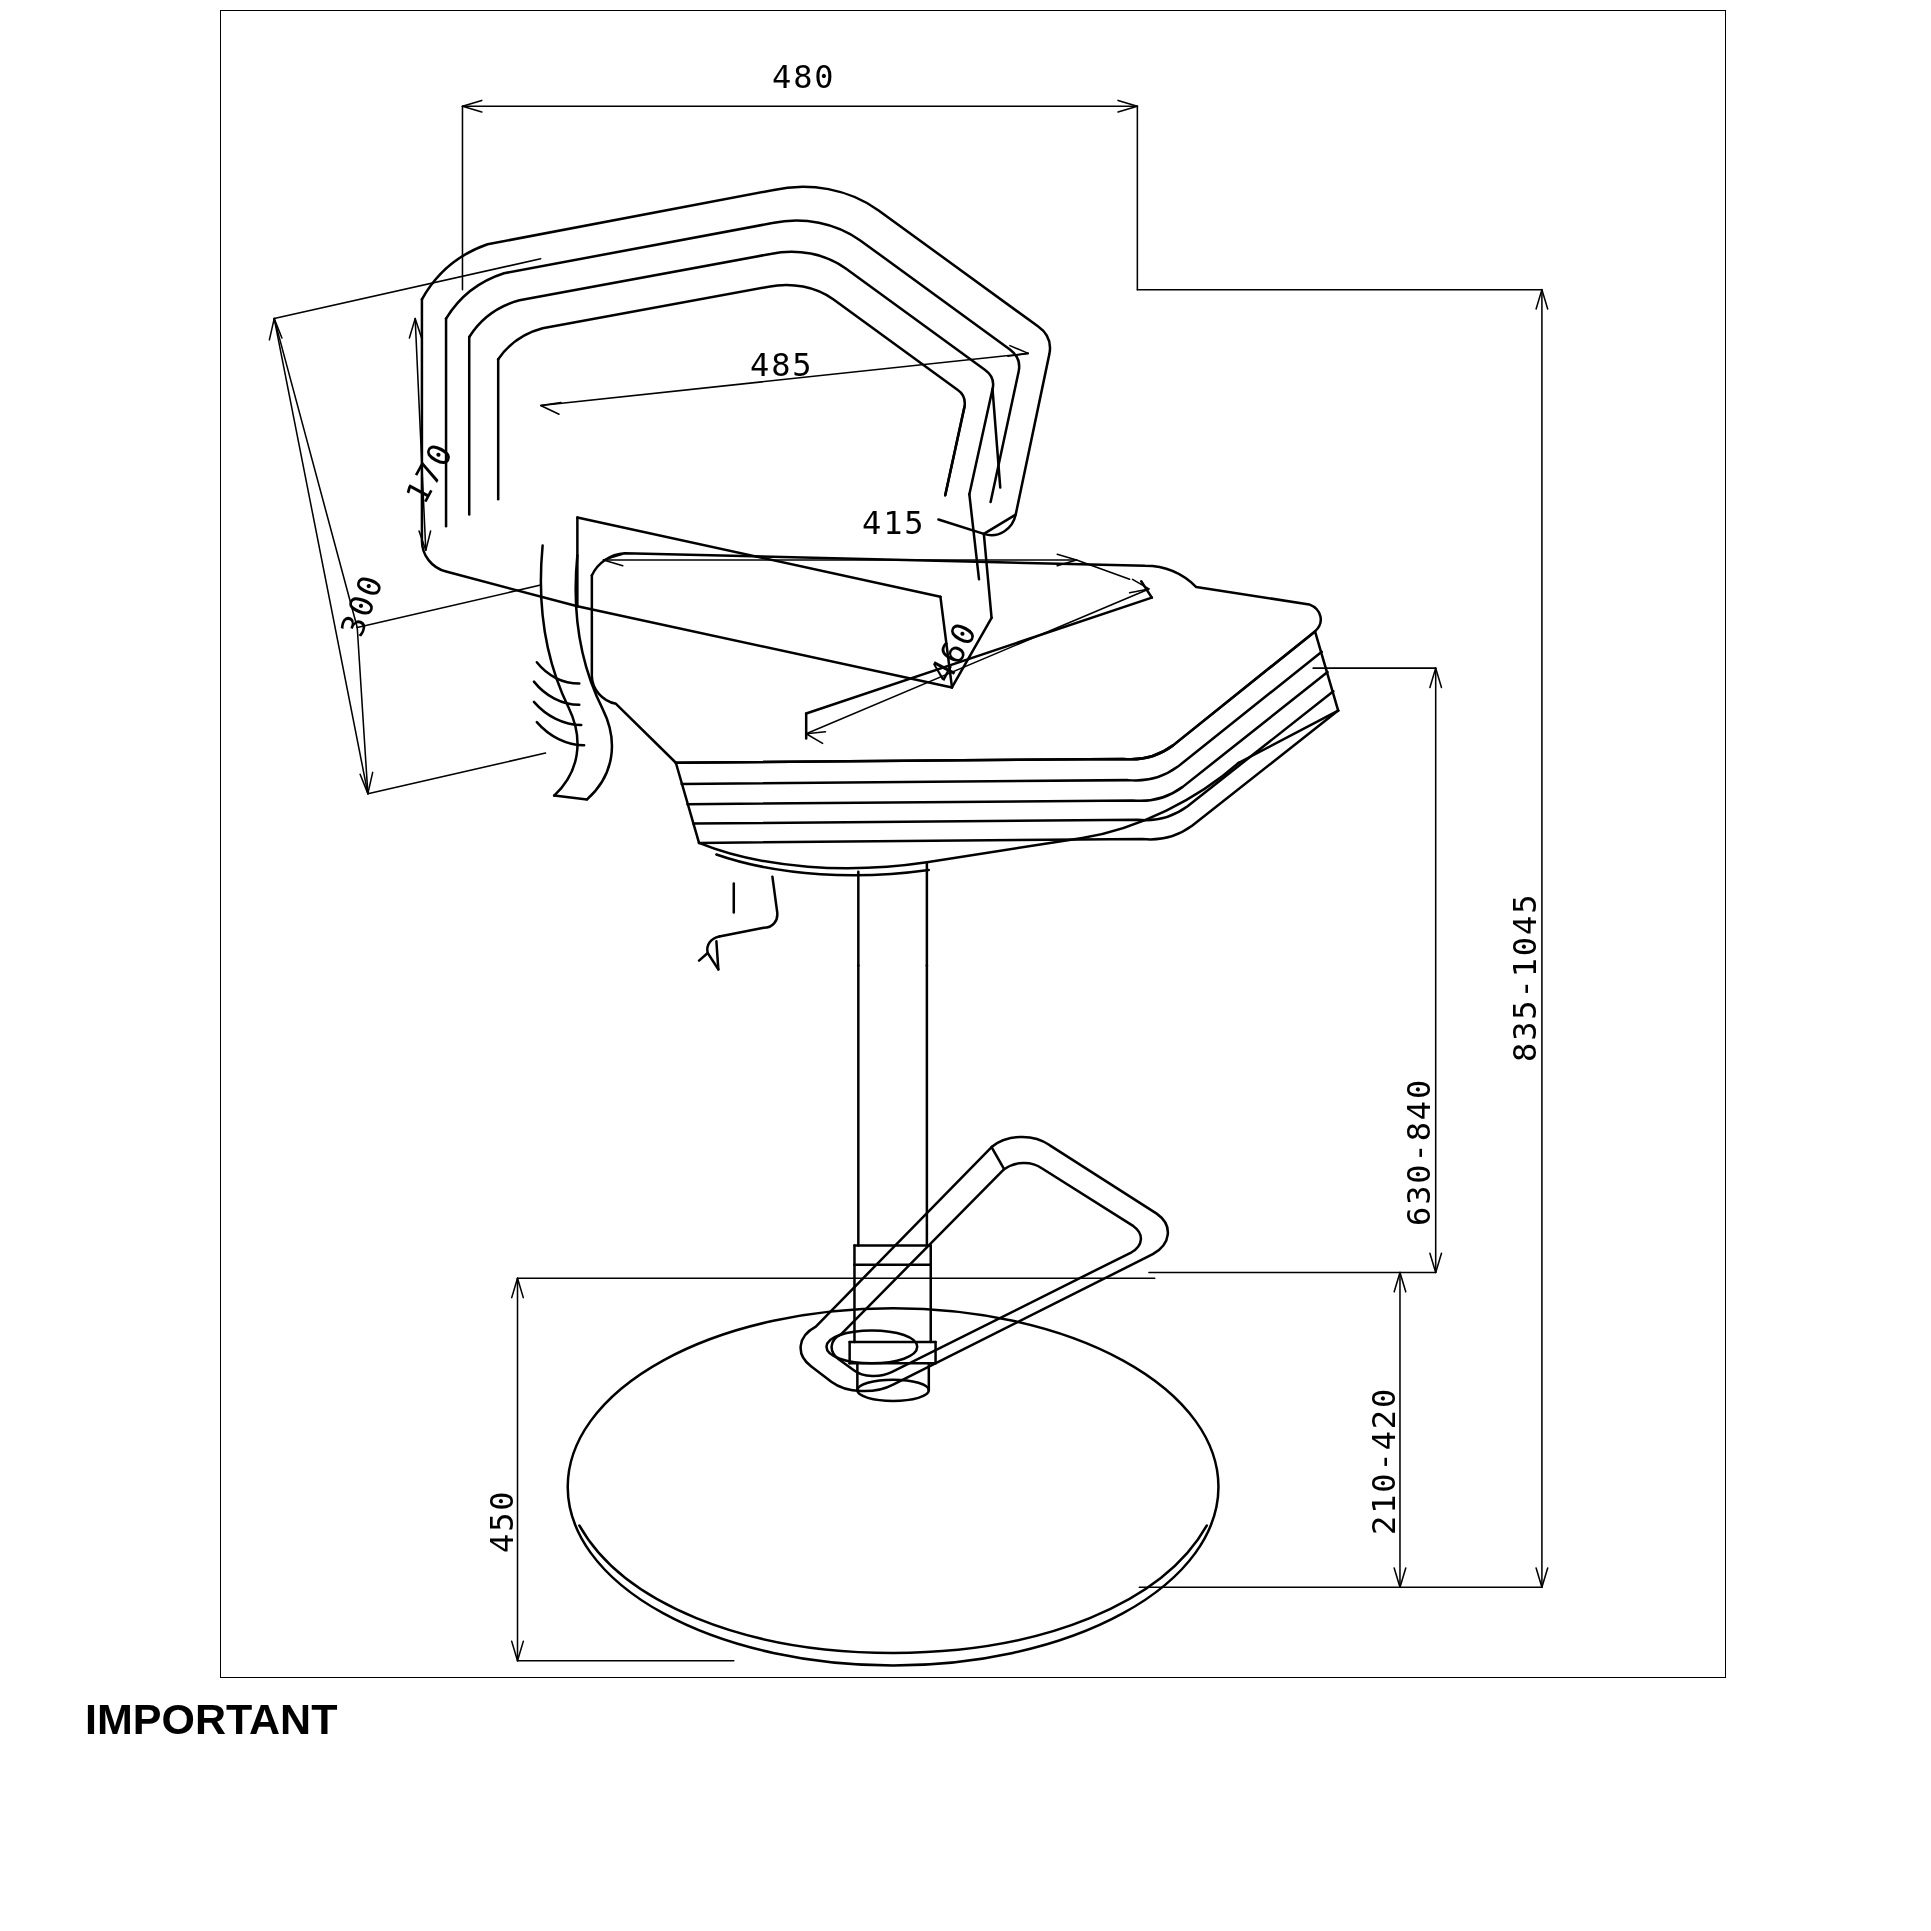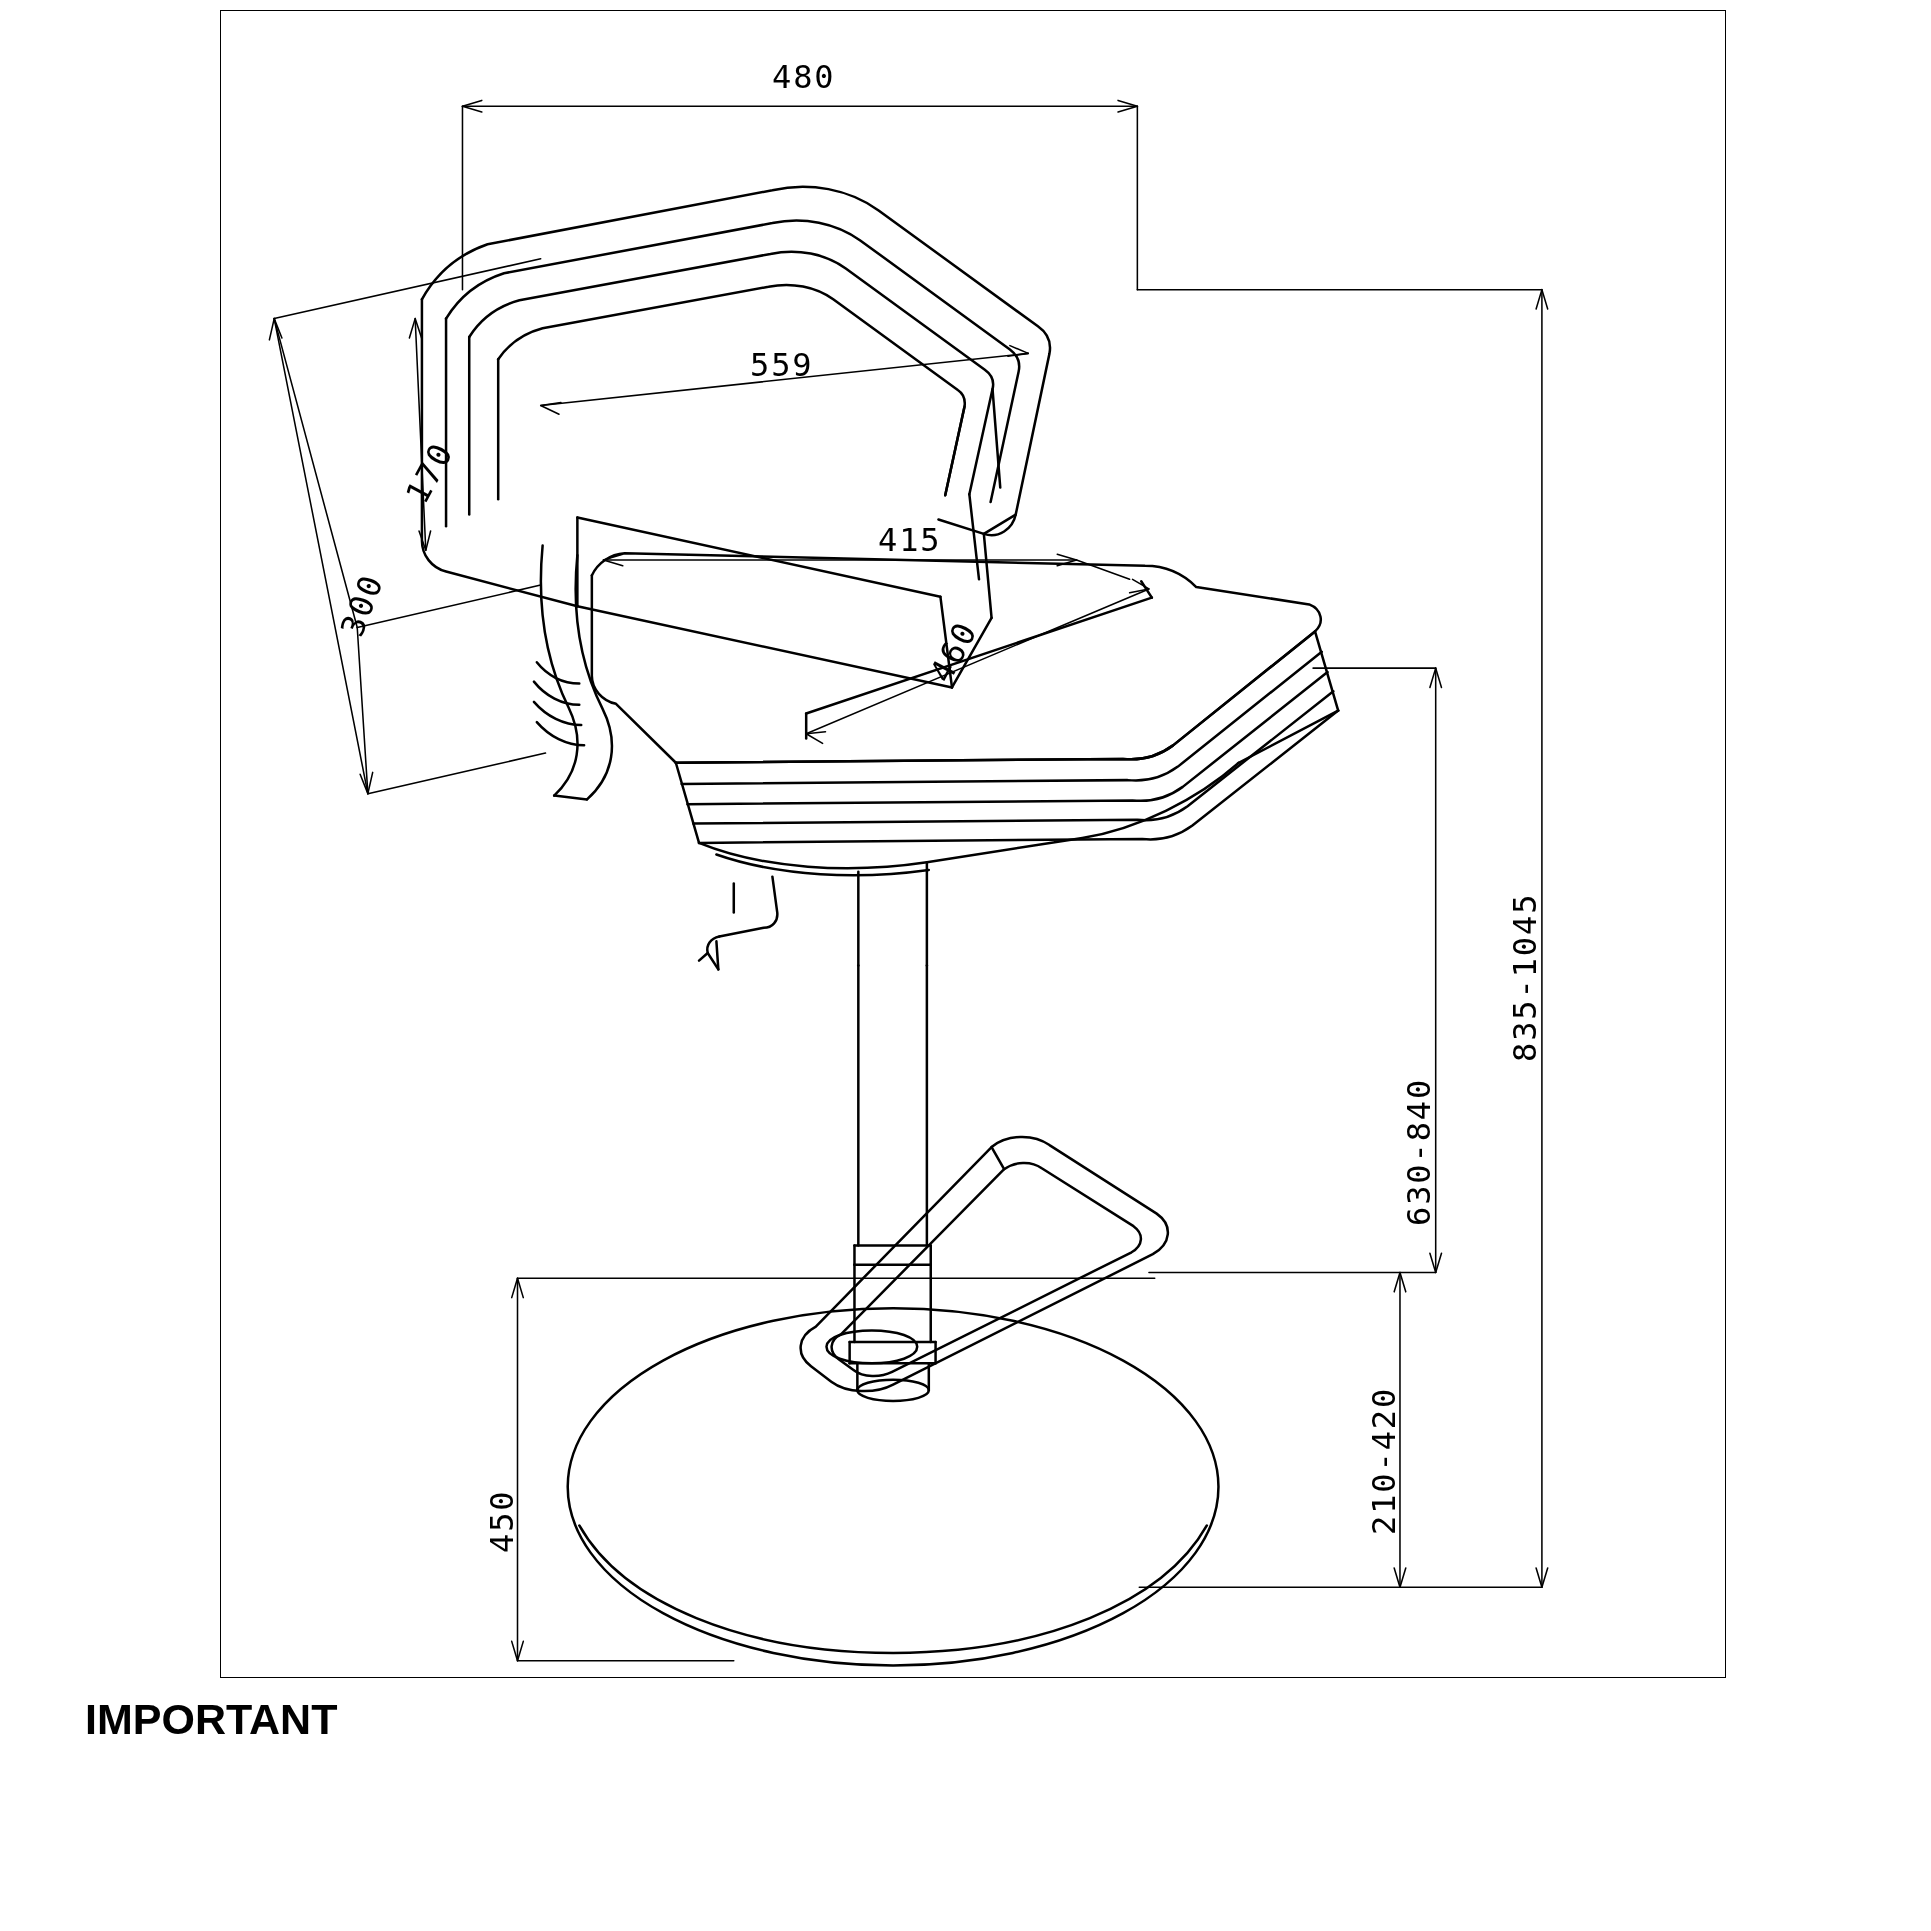--- a/index.html
+++ b/index.html
@@ -265,27 +265,27 @@
         <path d="M536,1720 L530,1700 M536,1720 L542,1700"></path>
         <path d="M536,1324 L1196,1324"></path>
         <path d="M536,1720 L760,1720"></path>
       </g>
 
     </g>
   </svg>
 
   <div class="dim" style="left:772px; top:58px;">480</div>
 
-  <div class="dim" style="left:750px; top:346px;">559</div>
+  <div class="dim" style="left:750px; top:346px;">485</div>
 
   <div class="dim diagA" style="left:398px; top:492px;">170</div>
 
   <div class="dim diagB" style="left:333px; top:628px;">300</div>
 
-  <div class="dim" style="left:862px; top:521px;margin-left:16px;">415</div>
+  <div class="dim" style="left:862px; top:504px;">415</div>
 
   <div class="dim diagA" style="left:922px; top:671px;">460</div>
 
   <div class="dim vert" style="left:1400px; top:1226px;">630-840</div>
 
   <div class="dim vert" style="left:1506px; top:1062px;">835-1045</div>
 
   <div class="dim vert" style="left:1365px; top:1535px;">210-420</div>
 
   <div class="dim vert" style="left:483px; top:1553px;">450</div>

